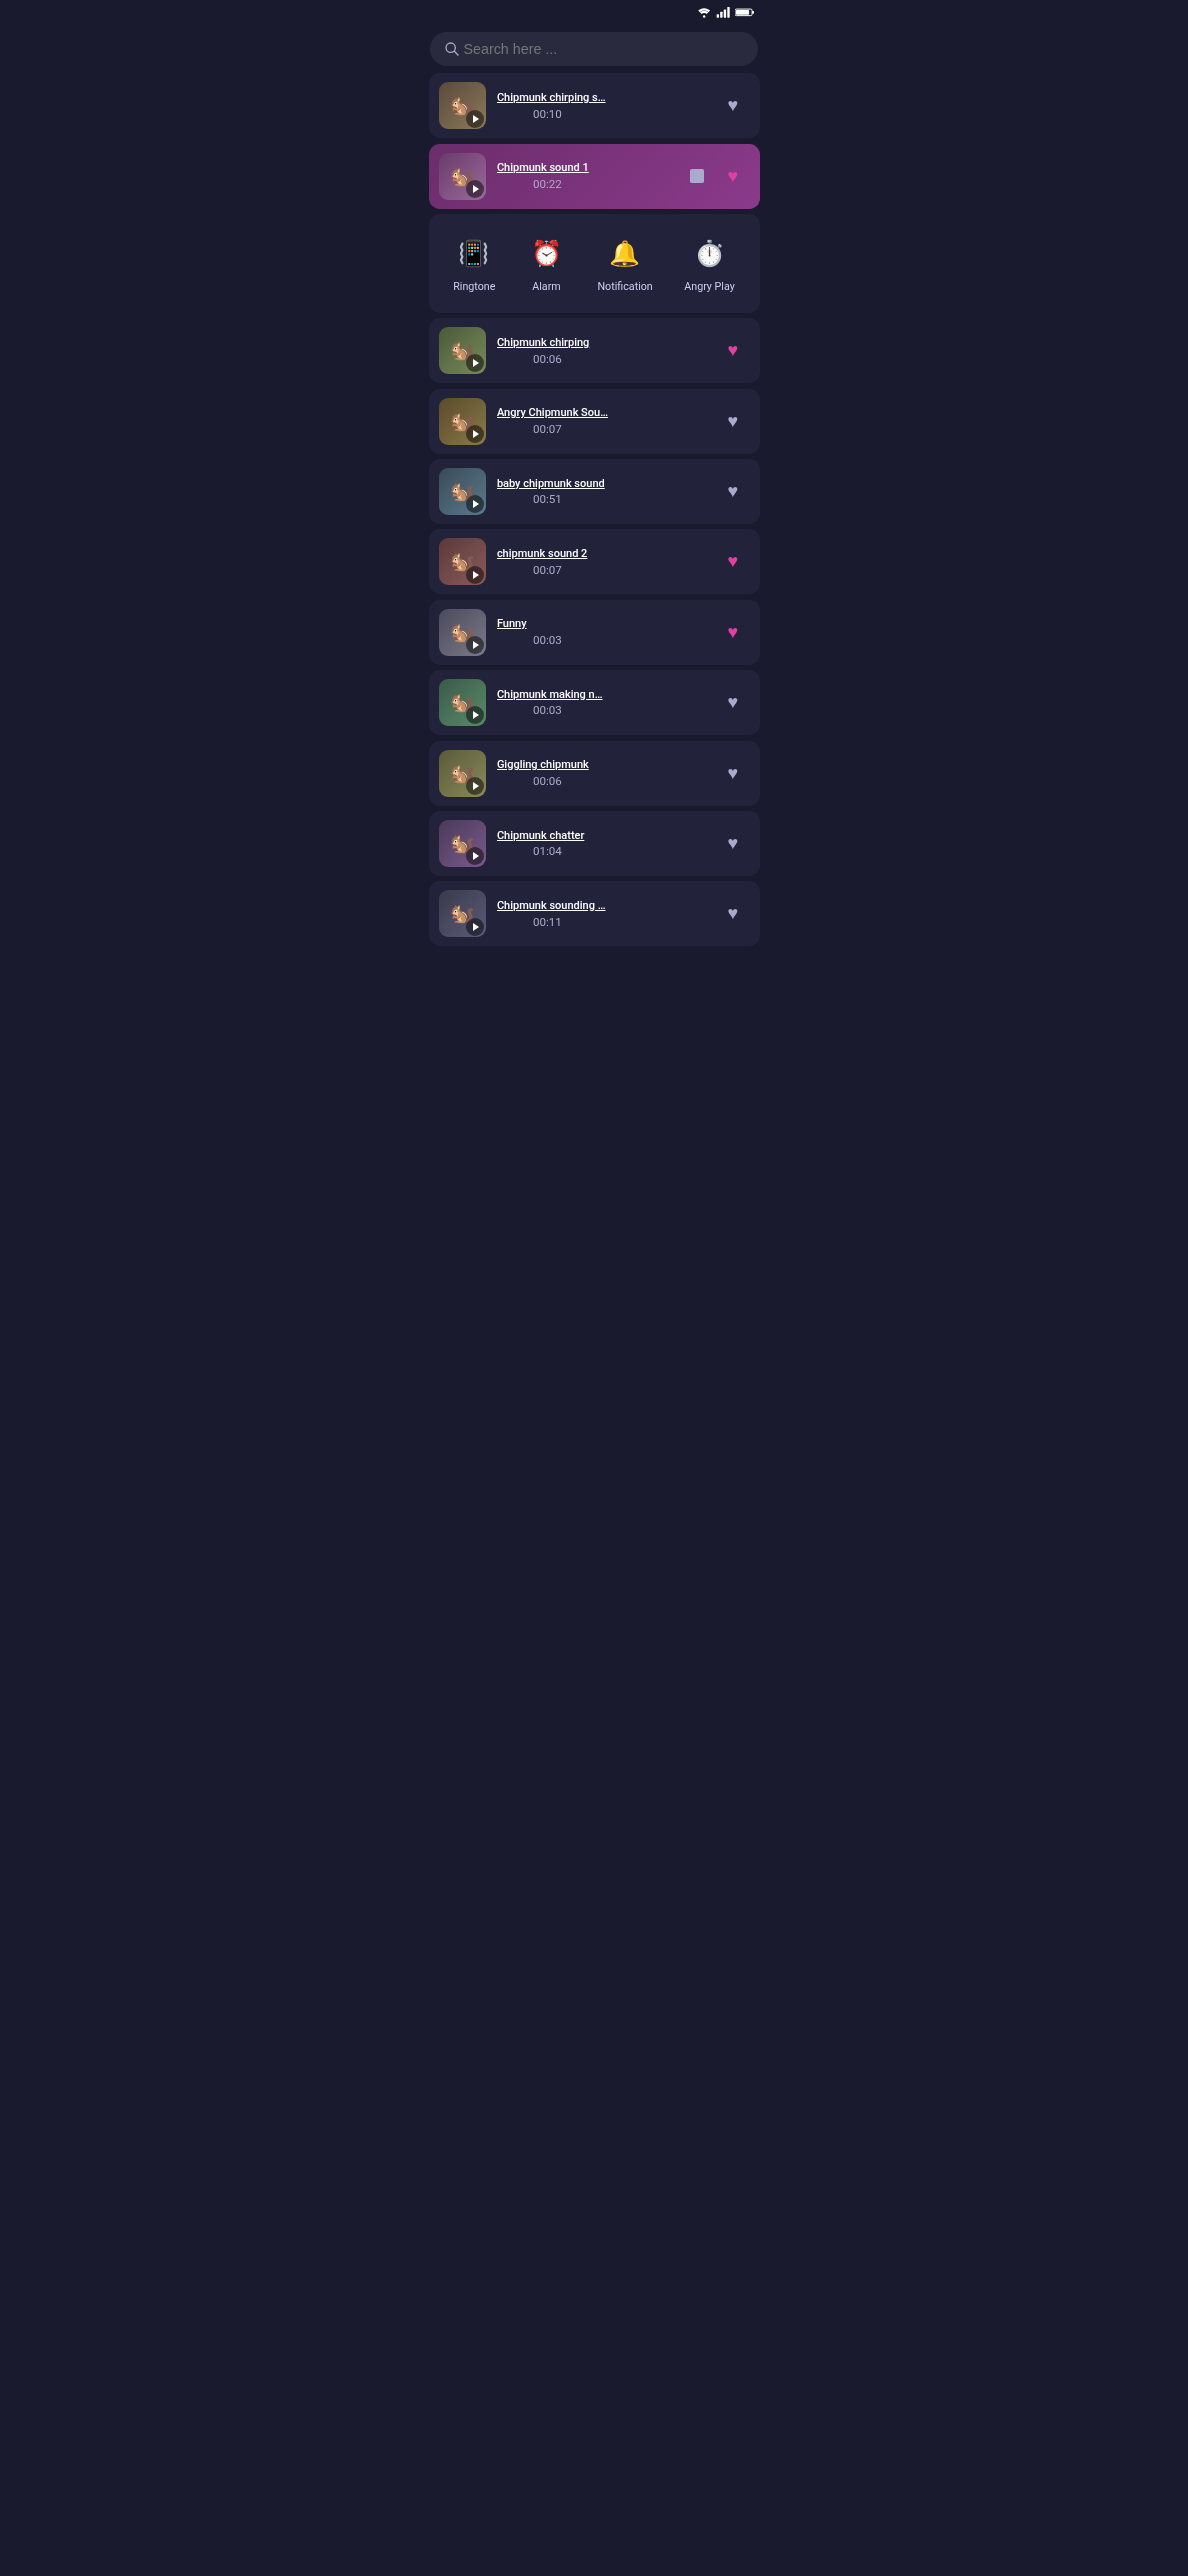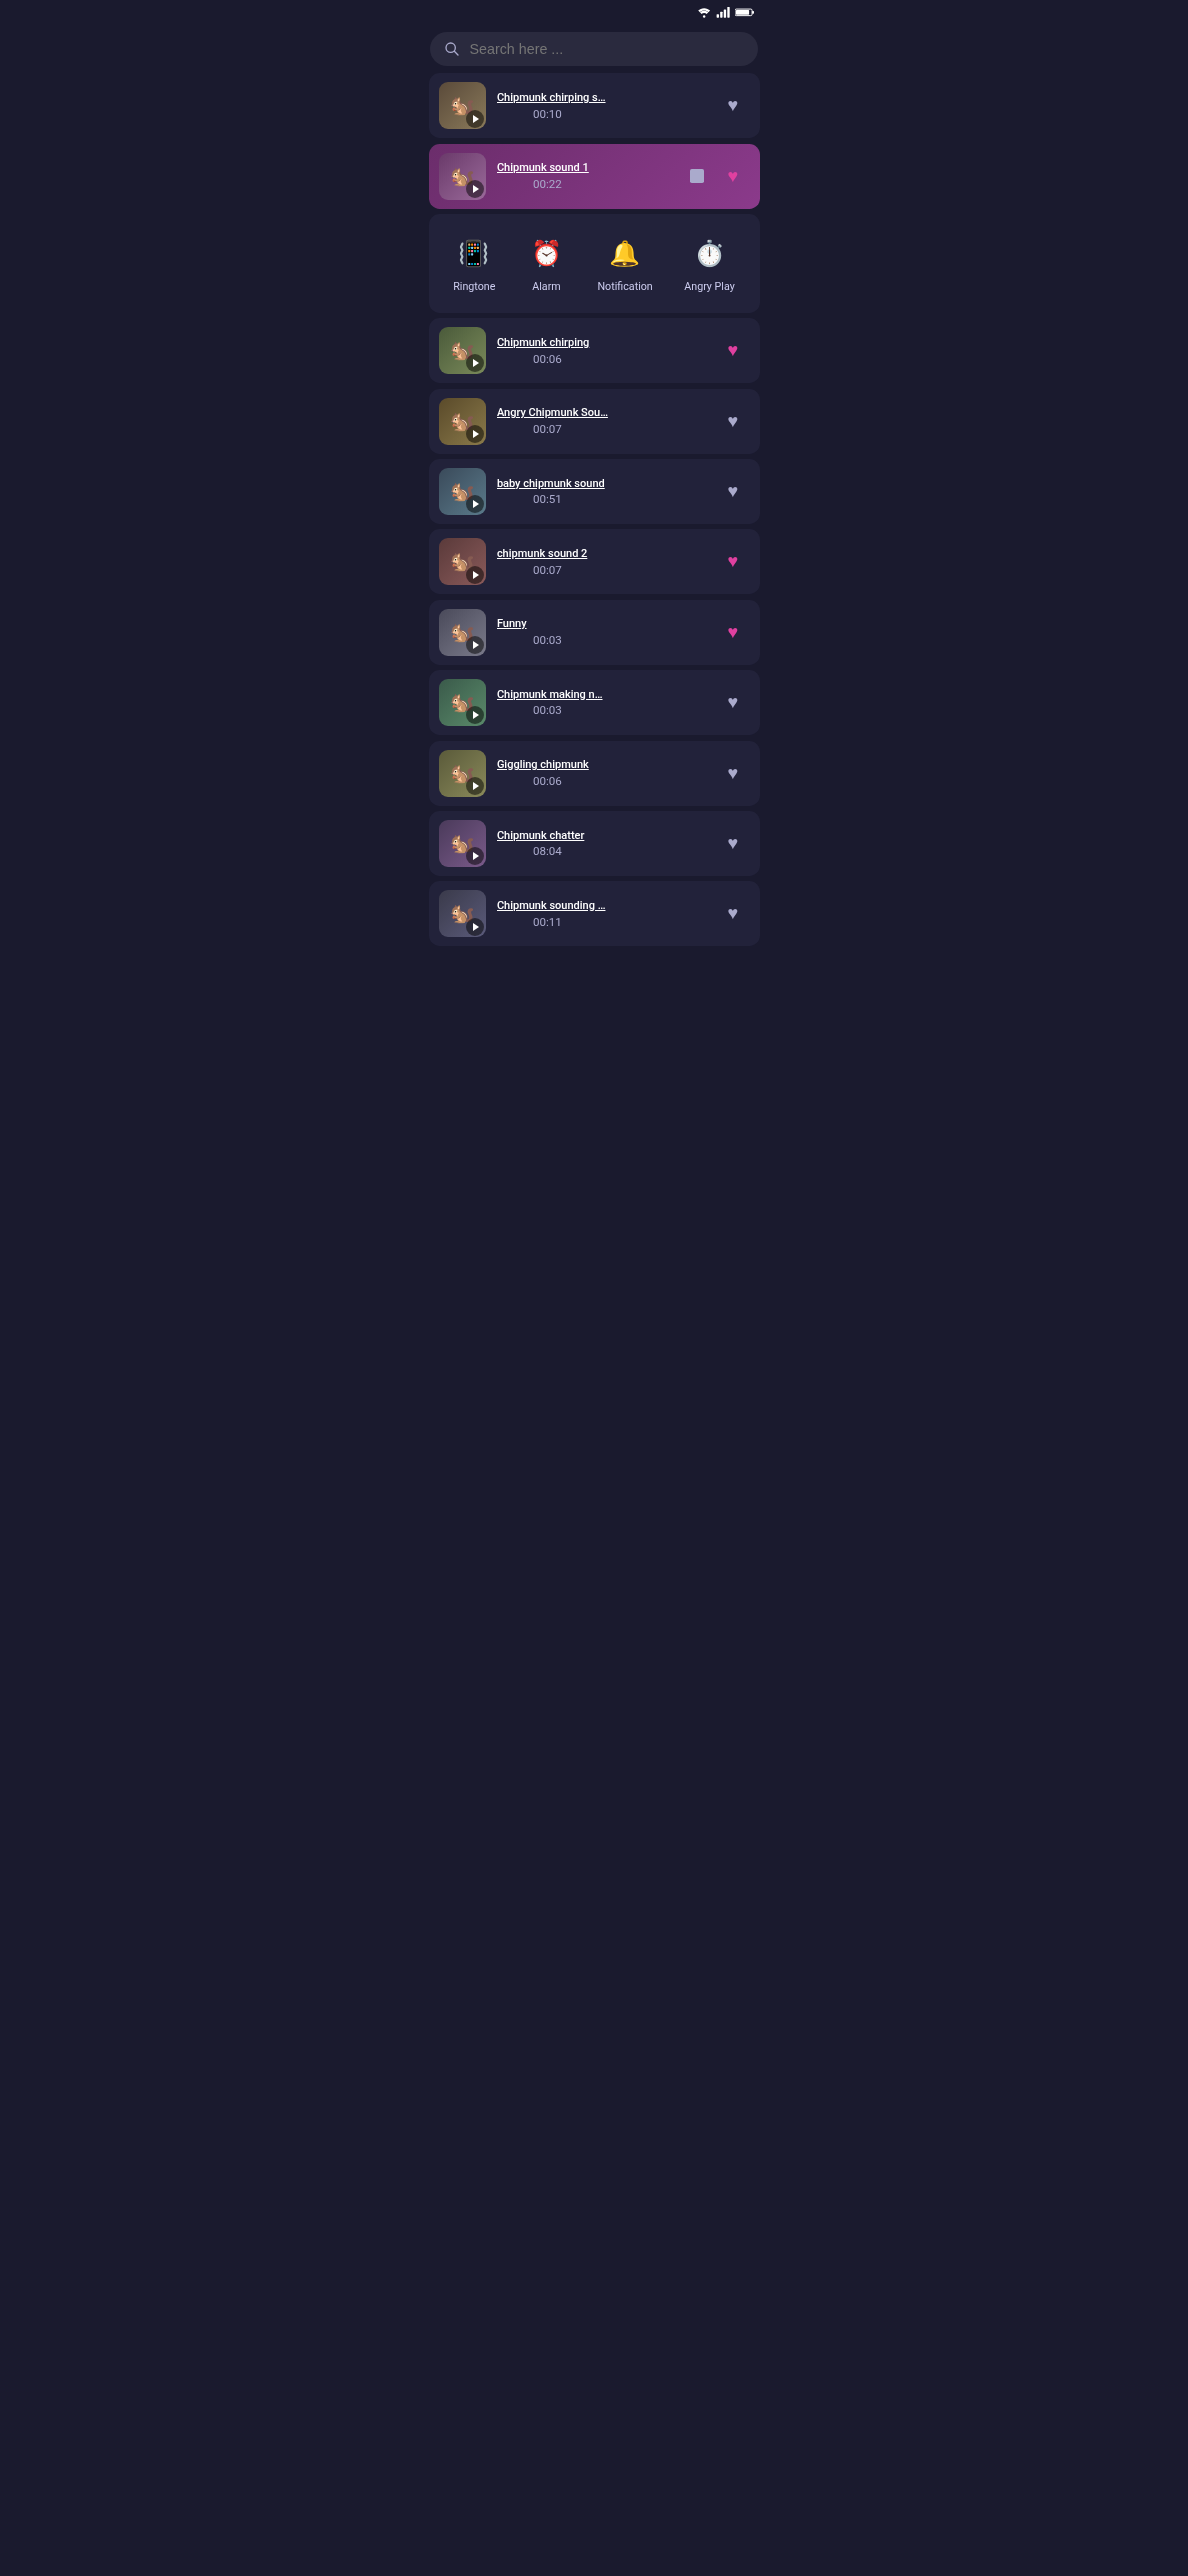--- a/index.html
+++ b/index.html
@@ -39,21 +39,21 @@
       gap: 4.5px;
     }
 
     .search-bar {
       display: flex;
       align-items: center;
       background: #2a2a3e;
       border-radius: 22.4px;
       margin: 7.2px 10.7px;
       padding: 9px 14.3px;
-      gap: 9px;
+      gap: 3px;
     }
 
     .search-bar input {
       background: transparent;
       border: none;
       outline: none;
       color: #aaaacc;
       font-size: 14.3px;
       flex: 1;
     }
@@ -436,21 +436,21 @@
     </div>
     <div class="track-item">
       <div class="track-thumb chipmunk-10">
         <div class="chipmunk-svg">🐿️</div>
         <div class="play-icon">
           <div class="play-triangle"></div>
         </div>
       </div>
       <div class="track-info">
         <div class="track-name">Chipmunk chatter</div>
-        <div class="track-duration">08:04</div>
+        <div class="track-duration">01:04</div>
       </div>
       <button class="heart-btn">
         <span class="heart-icon heart-empty">♥</span>
       </button>
     </div>
     <div class="track-item">
       <div class="track-thumb chipmunk-11">
         <div class="chipmunk-svg">🐿️</div>
         <div class="play-icon">
           <div class="play-triangle"></div>

